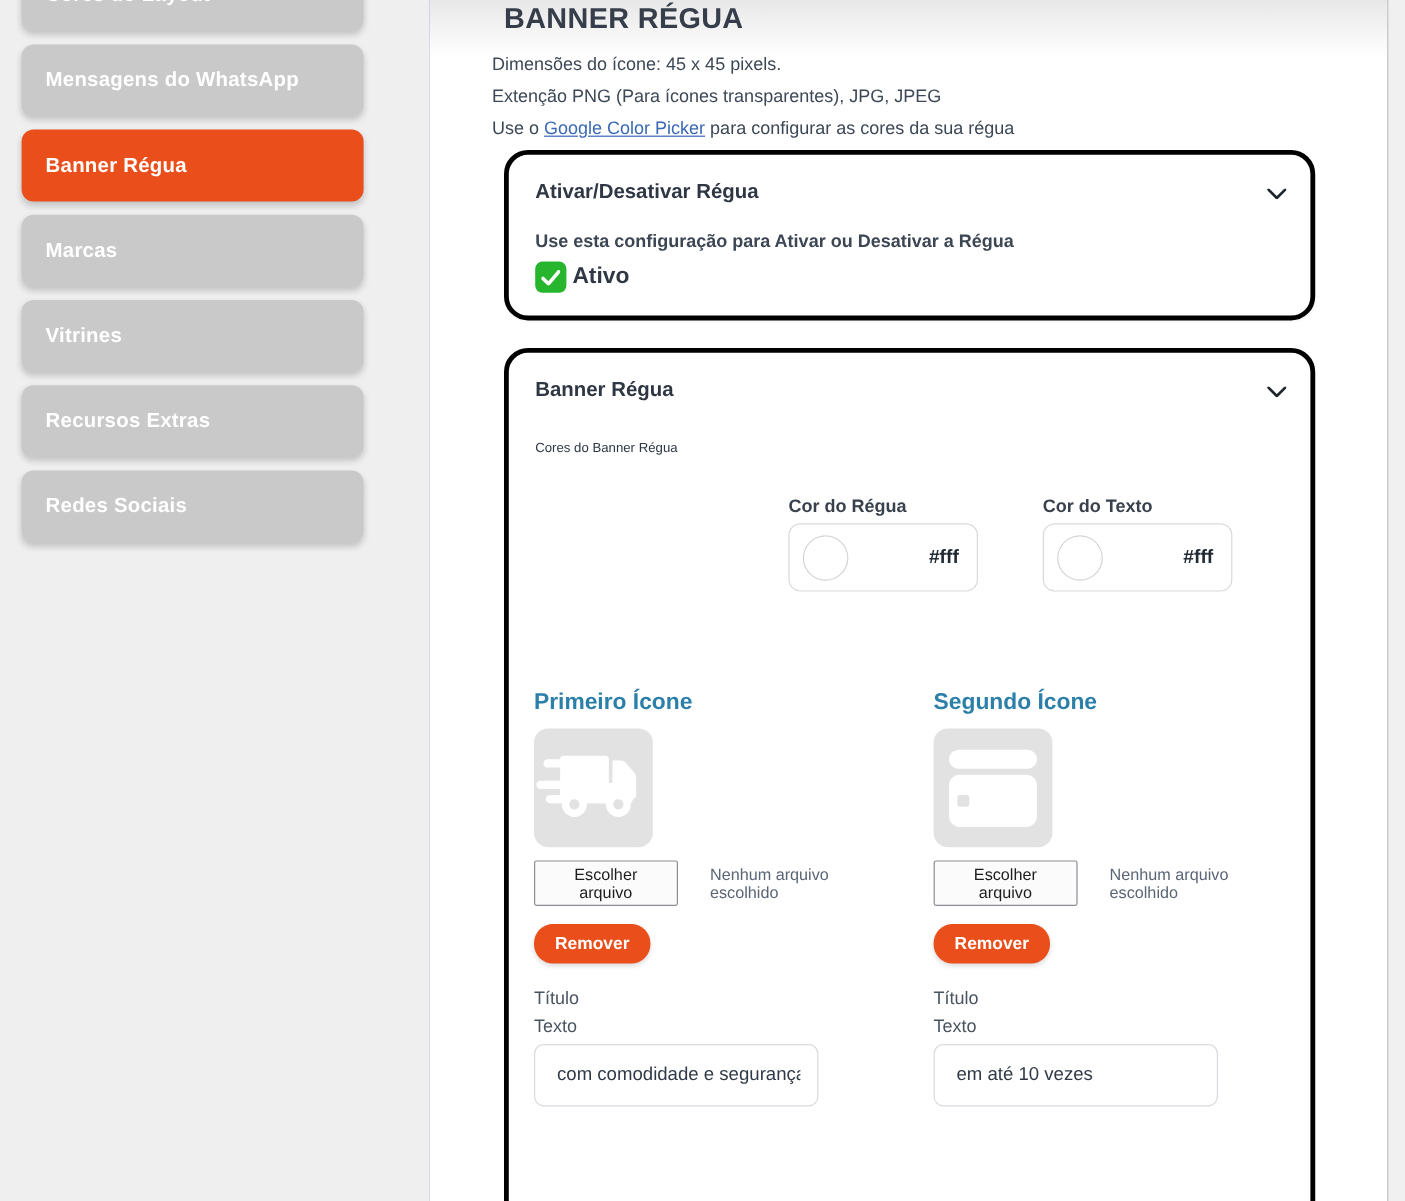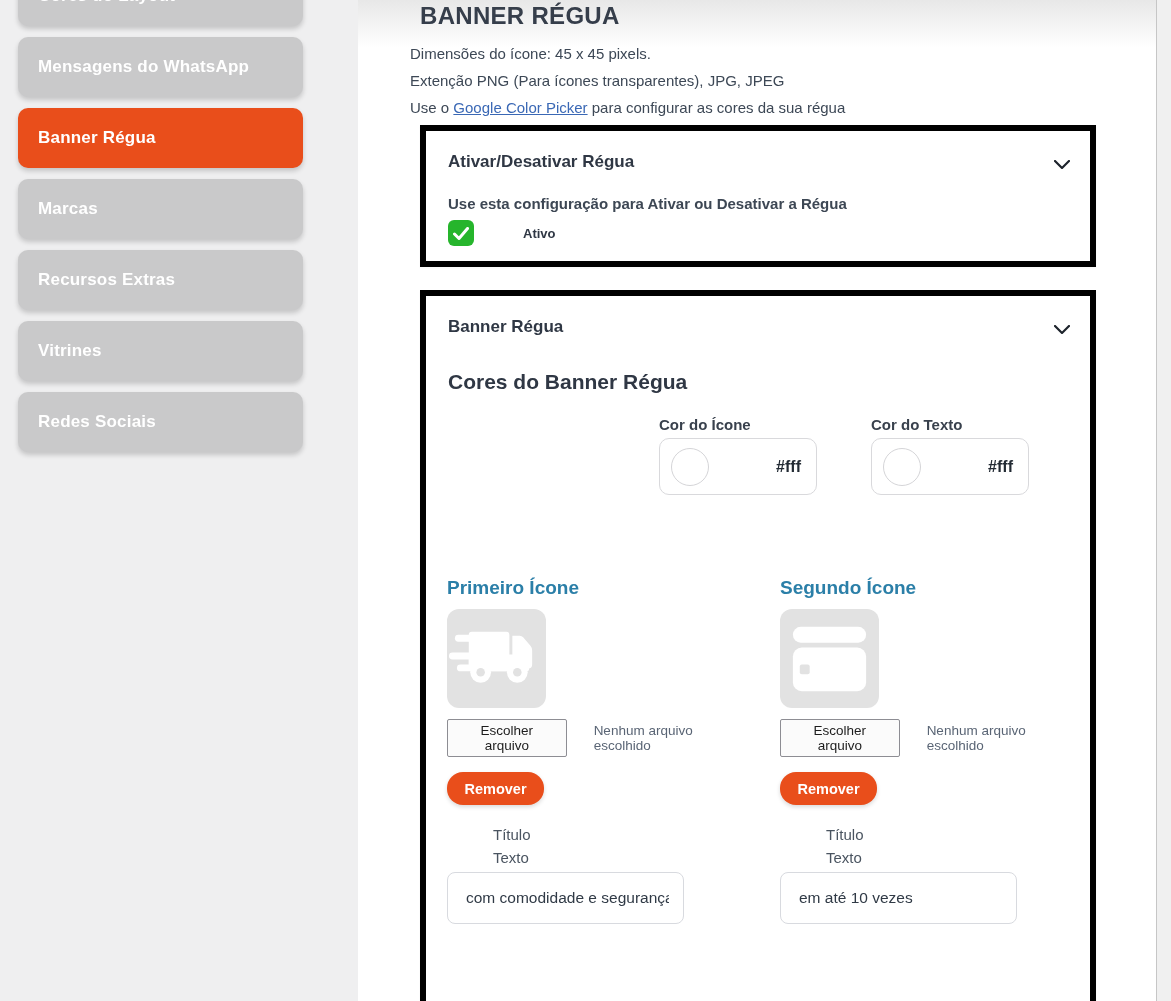--- a/index.html
+++ b/index.html
@@ -19,52 +19,52 @@
   
   .main { position:absolute; left:358px; right:15px; top:0; bottom:0; background:#fff; }
   .top-shade { position:absolute; left:0; top:0; right:0; height:48px;
                background:linear-gradient(rgba(90,90,90,0.14), rgba(90,90,90,0)); pointer-events:none; }
   .page-title { position:absolute; left:62px; top:2px; font-size:24px; font-weight:700; color:#323B49; letter-spacing:.3px; }
   .info-line { position:absolute; left:52px; font-size:15px; color:#3D4856; }
   .i1 { top:45px; } .i2 { top:72px; } .i3 { top:99px; }
   .link { color:#3A68B5; text-decoration:underline; cursor:pointer; }
 
   
-  .card { position:absolute; left:62px; width:676px; background:#fff; border:6px solid #000000; border-radius:0;
+  .card { position:absolute; left:62px; width:676px; background:#fff; border:4px solid #000000; border-radius:20px;
           box-shadow:0 1px 2px rgba(0,0,0,0.04); }
   .card1 { top:125px; height:142px; }
   .card2 { top:290px; height:760px; }
   .card-title { position:absolute; left:22px; top:21px; font-size:17px; font-weight:700; color:#2F3744; }
   .chevron { position:absolute; right:20px; top:24px; cursor:pointer; }
 
   .card1 .desc { position:absolute; left:22px; top:64px; font-size:15px; font-weight:700; color:#3D4754; }
   .check-row { position:absolute; left:22px; top:89px; display:flex; align-items:center; gap:5px; cursor:pointer; }
   .checkbox { width:26px; height:26px; border-radius:6px; display:flex; align-items:center; justify-content:center; }
-  .check-label { font-size:13px; font-weight:700; color:#2F3744;margin-left:44px; }
-
-  .colors-heading { position:absolute; left:22px; top:74px; font-size:21px; font-weight:700; color:#2F3744; }
+  .check-label { font-size:19px; font-weight:700; color:#2F3744; }
+
+  .colors-heading { position:absolute; left:22px; top:74px; font-size:11px; font-weight:400; color:#2F3744; }
   .color-group { position:absolute; top:120px; width:158px; }
   .cg0 { left:21px; } .cg1 { left:233px; } .cg2 { left:445px; }
   .color-label { font-size:15px; font-weight:600; color:#39414D; display:block; }
   .color-box { position:relative; margin-top:5px; width:158px; height:57px; border:1px solid #D9D9DC; border-radius:10px; background:#fff; cursor:pointer; }
   .swatch { position:absolute; left:11px; top:9px; width:38px; height:38px; border-radius:50%; border:1px solid #D5D5D8; }
   .hexval { position:absolute; right:15px; top:0; line-height:55px; font-size:16px; font-weight:600; color:#222A33; }
 
   .icon-col { position:absolute; top:280px; width:305px; }
   .col0 { left:21px; } .col1 { left:354px; }
   .icon-heading { font-size:19px; font-weight:700; color:#2B7FA8; line-height:24px; margin-bottom:9px; }
   .icon-box { width:99px; height:99px; background:#E2E2E2; border-radius:12px; margin-bottom:11px; }
   .file-row { display:flex; align-items:center; gap:7px; margin-bottom:15px; }
   .file-btn { font-family:"Liberation Sans", sans-serif; font-size:13.5px; color:#1d1d1d; background:#FBFBFB;
               border:1px solid #8D8D93; border-radius:2px; padding:3px 9px; cursor:pointer; }
   .file-status { font-size:13.5px; color:#5A6575;padding-left:20px; }
   .remove-btn { font-family:"Liberation Sans", sans-serif; width:97px; height:33px; background:#E94E1B; color:#fff;
                 font-size:14.5px; font-weight:700; border:none; border-radius:16px; cursor:pointer;
                 box-shadow:0 2px 4px rgba(0,0,0,0.15); margin-bottom:21px; display:block; }
-  .field-label { display:block; font-size:15px; color:#4A5460; line-height:18px; margin-bottom:5px;margin-left:46px; }
+  .field-label { display:block; font-size:15px; color:#4A5460; line-height:18px; margin-bottom:5px; }
   .text-input { display:block; width:237px; height:52px; border:1px solid #D8DADF; border-radius:8px; background:#fff;
                 font-family:"Liberation Sans", sans-serif; font-size:15.5px; color:#303A46; padding:0 14px 0 18px;
                 margin-bottom:21px; outline:none; }
 
   
   .scrollbar { position:absolute; right:0; top:0; bottom:0; width:15px; background:#F0F0F0; border-left:1px solid #C6C6C6; }
 </style>
 </head>
 <body>
 
@@ -77,24 +77,24 @@
     <div class="nav-item">
       <span class="nav-label">Mensagens do WhatsApp</span>
     </div>
     <div class="nav-item active">
       <span class="nav-label">Banner Régua</span>
     </div>
     <div class="nav-item">
       <span class="nav-label">Marcas</span>
     </div>
     <div class="nav-item">
+      <span class="nav-label">Vitrines</span>
+    </div>
+    <div class="nav-item">
       <span class="nav-label">Recursos Extras</span>
-    </div>
-    <div class="nav-item">
-      <span class="nav-label">Vitrines</span>
     </div>
     <div class="nav-item">
       <span class="nav-label">Redes Sociais</span>
     </div>
   </nav>
 
   <main class="main">
     <h1 class="page-title">BANNER RÉGUA</h1>
 
     <div class="info-line i1">Dimensões do ícone: 45 x 45 pixels.</div>
@@ -125,21 +125,21 @@
       <h2 class="card-title">Banner Régua</h2>
       <span class="chevron">
         <svg width="16" height="9" viewBox="0 0 16 9">
             <path d="M1 1 L8 8 L15 1" stroke="#1E242C" stroke-width="2.2" fill="none" stroke-linecap="round" stroke-linejoin="round"></path>
           </svg>
       </span>
 
       <h3 class="colors-heading">Cores do Banner Régua</h3>
 
       <div class="color-group cg1">
-        <span class="color-label">Cor do Ícone</span>
+        <span class="color-label">Cor do Régua</span>
         <div class="color-box">
           <span class="swatch" style="background: rgb(255, 255, 255);"></span>
           <span class="hexval">#fff</span>
         </div>
       </div>
       <div class="color-group cg2">
         <span class="color-label">Cor do Texto</span>
         <div class="color-box">
           <span class="swatch" style="background: rgb(255, 255, 255);"></span>
           <span class="hexval">#fff</span>

